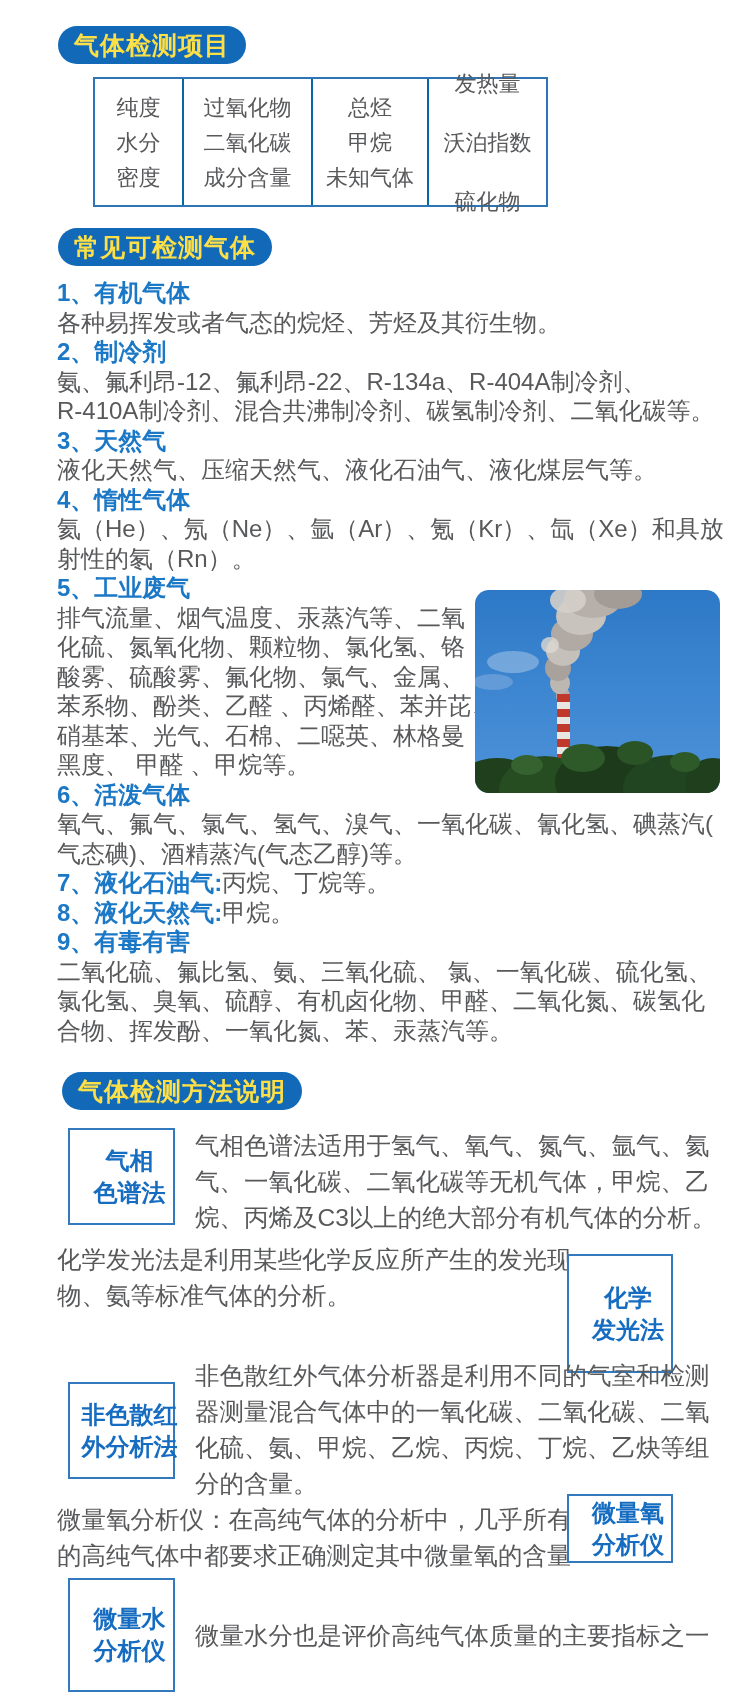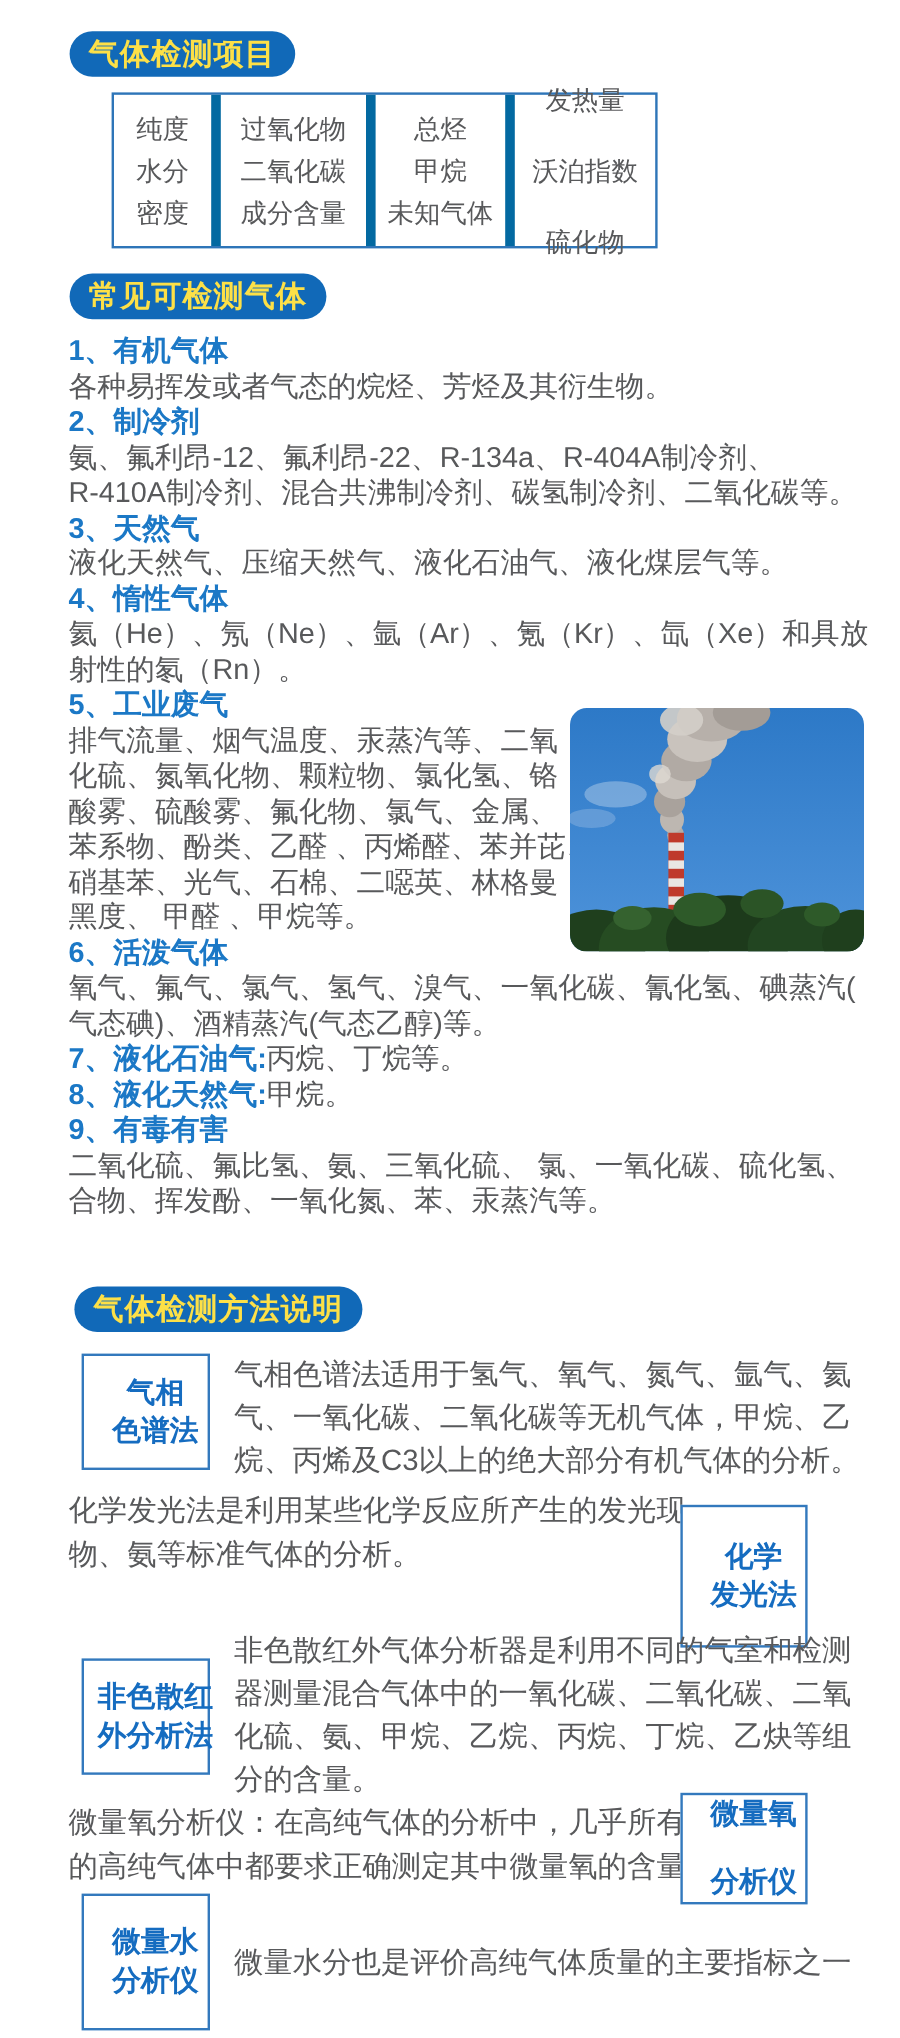--- a/index.html
+++ b/index.html
@@ -10,21 +10,21 @@
   .badge{position:absolute;height:38px;line-height:38px;border-radius:19px;
          background:#1169b8;color:#fde047;font-size:25px;font-weight:700;
          padding:0 16px;letter-spacing:1px;}
   #badge1{left:58px;top:26px;}
   #badge2{left:58px;top:228px;}
   #badge3{left:62px;top:1072px;}
 
   
   .gtable{position:absolute;left:93px;top:77px;width:455px;height:130px;
           border:2px solid #2e75b8;display:flex;box-sizing:border-box;}
-  .gcol{flex:0 0 auto;border-right:8px solid #0369a1;box-sizing:border-box;
+  .gcol{flex:0 0 auto;border-right:2px solid #0369a1;box-sizing:border-box;
         display:flex;flex-direction:column;justify-content:center;align-items:center;}
   .gcol:last-child{border-right:none;}
   .gcol .cl{font-size:22px;line-height:35px;color:#58595b;white-space:nowrap;}
   .gc1{width:89px;}.gc2{width:129px;}.gc3{width:116px;}.gc4{width:117px;gap:24px;}
 
   
   #gas-list{position:absolute;left:57px;top:278px;width:665px;}
   .lh{height:29.5px;line-height:29.5px;font-size:24px;color:#58595b;white-space:nowrap;}
   .lh.hd{color:#1b78c6;font-weight:700;}
   .lh .hd-inline{color:#1b78c6;font-weight:700;}
@@ -42,21 +42,21 @@
   .mtext{position:absolute;}
   .mtext .ml{height:36px;line-height:36px;font-size:24.5px;color:#58595b;white-space:nowrap;}
 
   #mbox1{left:68px;top:1128px;width:107px;height:97px;}
   #mtext1{left:195px;top:1128px;}
   #mtext2{left:57px;top:1242px;}
   #mbox2{left:567px;top:1254px;width:106px;height:119px;}
   #mbox3{left:68px;top:1382px;width:107px;height:97px;align-items:center;}
   #mtext3{left:195px;top:1358px;}
   #mtext4{left:57px;top:1502px;}
-  #mbox4{left:567px;top:1494px;width:106px;height:93px;justify-content:space-between;}
+  #mbox4{left:567px;top:1494px;width:106px;height:69px;}
   #mbox5{left:68px;top:1578px;width:107px;height:114px;}
   #mtext5{left:195px;top:1618px;}
 </style>
 </head>
 <body>
 
 <div id="page">
 
   <div class="badge" id="badge1">气体检测项目</div>
 
@@ -103,20 +103,21 @@
     <div class="lh">苯系物、酚类、乙醛 、丙烯醛、苯并芘、</div>
     <div class="lh">硝基苯、光气、石棉、二噁英、林格曼</div>
     <div class="lh">黑度、 甲醛 、甲烷等。</div>
     <div class="lh hd">6、活泼气体</div>
     <div class="lh">氧气、氟气、氯气、氢气、溴气、一氧化碳、氰化氢、碘蒸汽(</div>
     <div class="lh">气态碘)、酒精蒸汽(气态乙醇)等。</div>
     <div class="lh"><span class="hd-inline">7、液化石油气:</span><span class="body-inline">丙烷、丁烷等。</span></div>
     <div class="lh"><span class="hd-inline">8、液化天然气:</span><span class="body-inline">甲烷。</span></div>
     <div class="lh hd">9、有毒有害</div>
     <div class="lh">二氧化硫、氟比氢、氨、三氧化硫、 氯、一氧化碳、硫化氢、</div>
+    <div class="lh">氯化氢、臭氧、硫醇、有机卤化物、甲醛、二氧化氮、碳氢化</div>
     <div class="lh">合物、挥发酚、一氧化氮、苯、汞蒸汽等。</div>
   </div>
 
   <div id="photo">
     <svg width="245" height="203" viewBox="0 0 245 203" xmlns="http://www.w3.org/2000/svg">
       <defs>
         <linearGradient id="sky" x1="0" y1="0" x2="0" y2="1">
           <stop offset="0" stop-color="#2d79c7"></stop>
           <stop offset="1" stop-color="#4e93da"></stop>
         </linearGradient>

